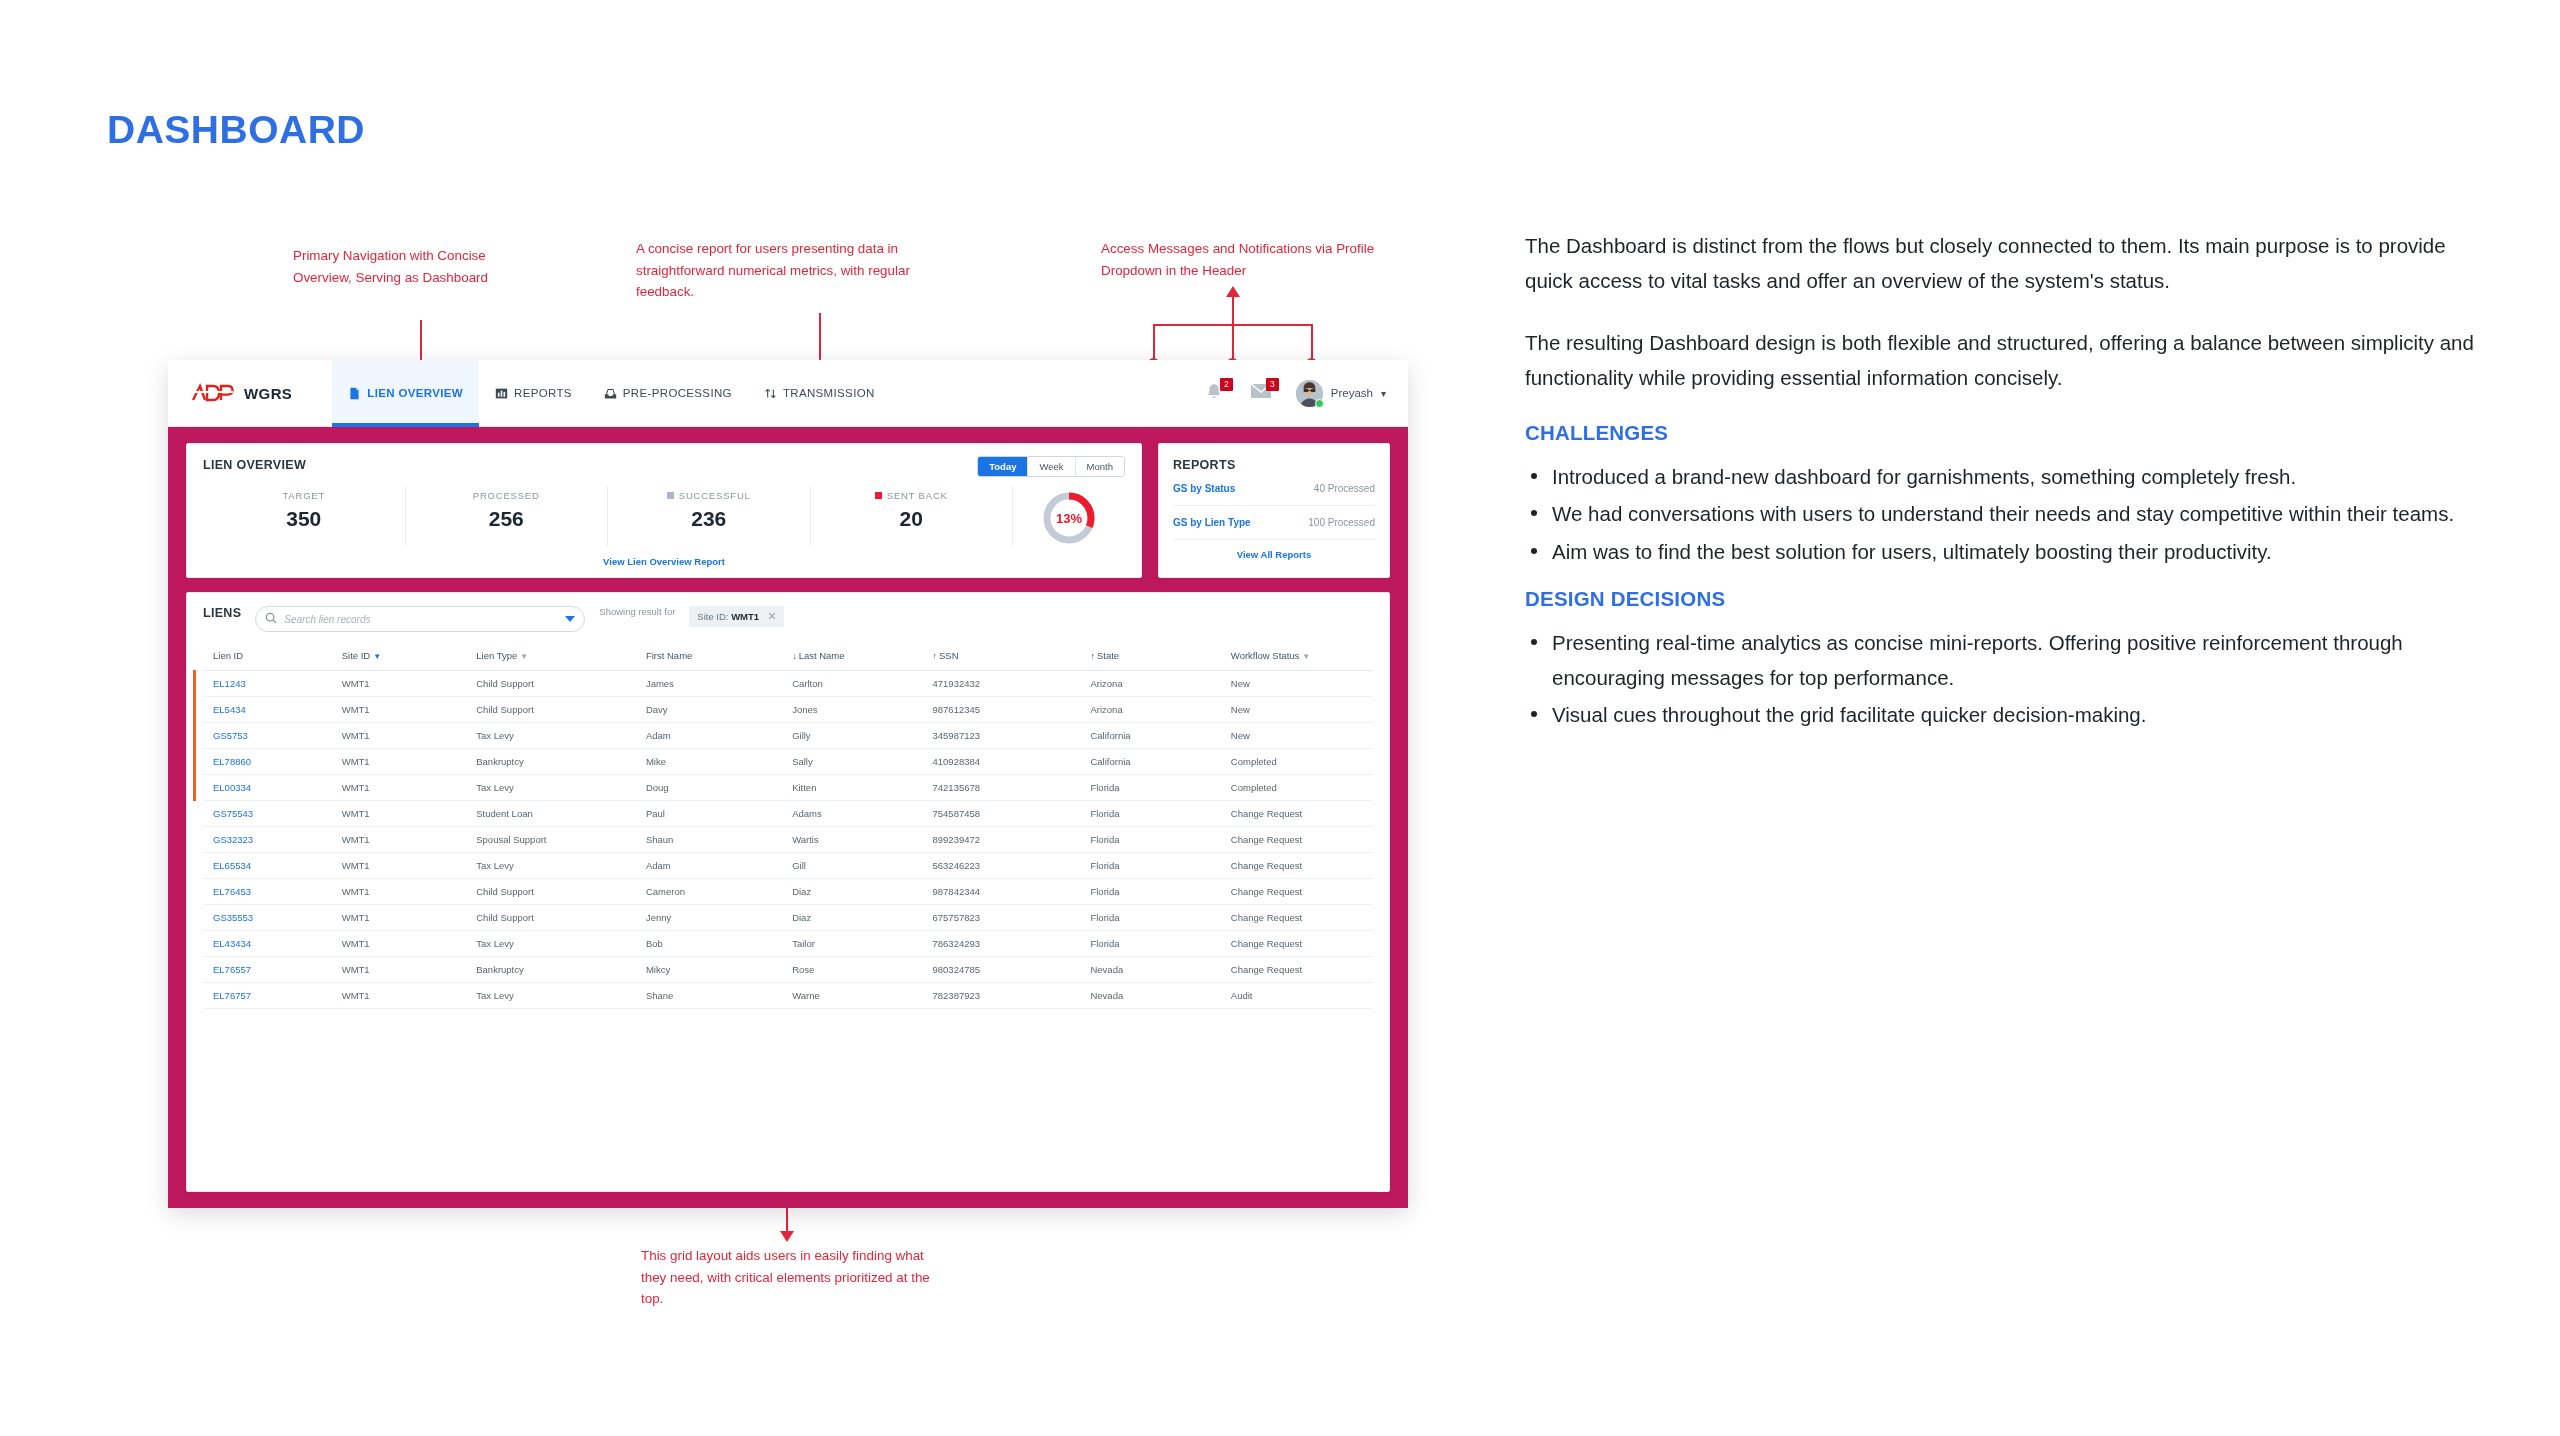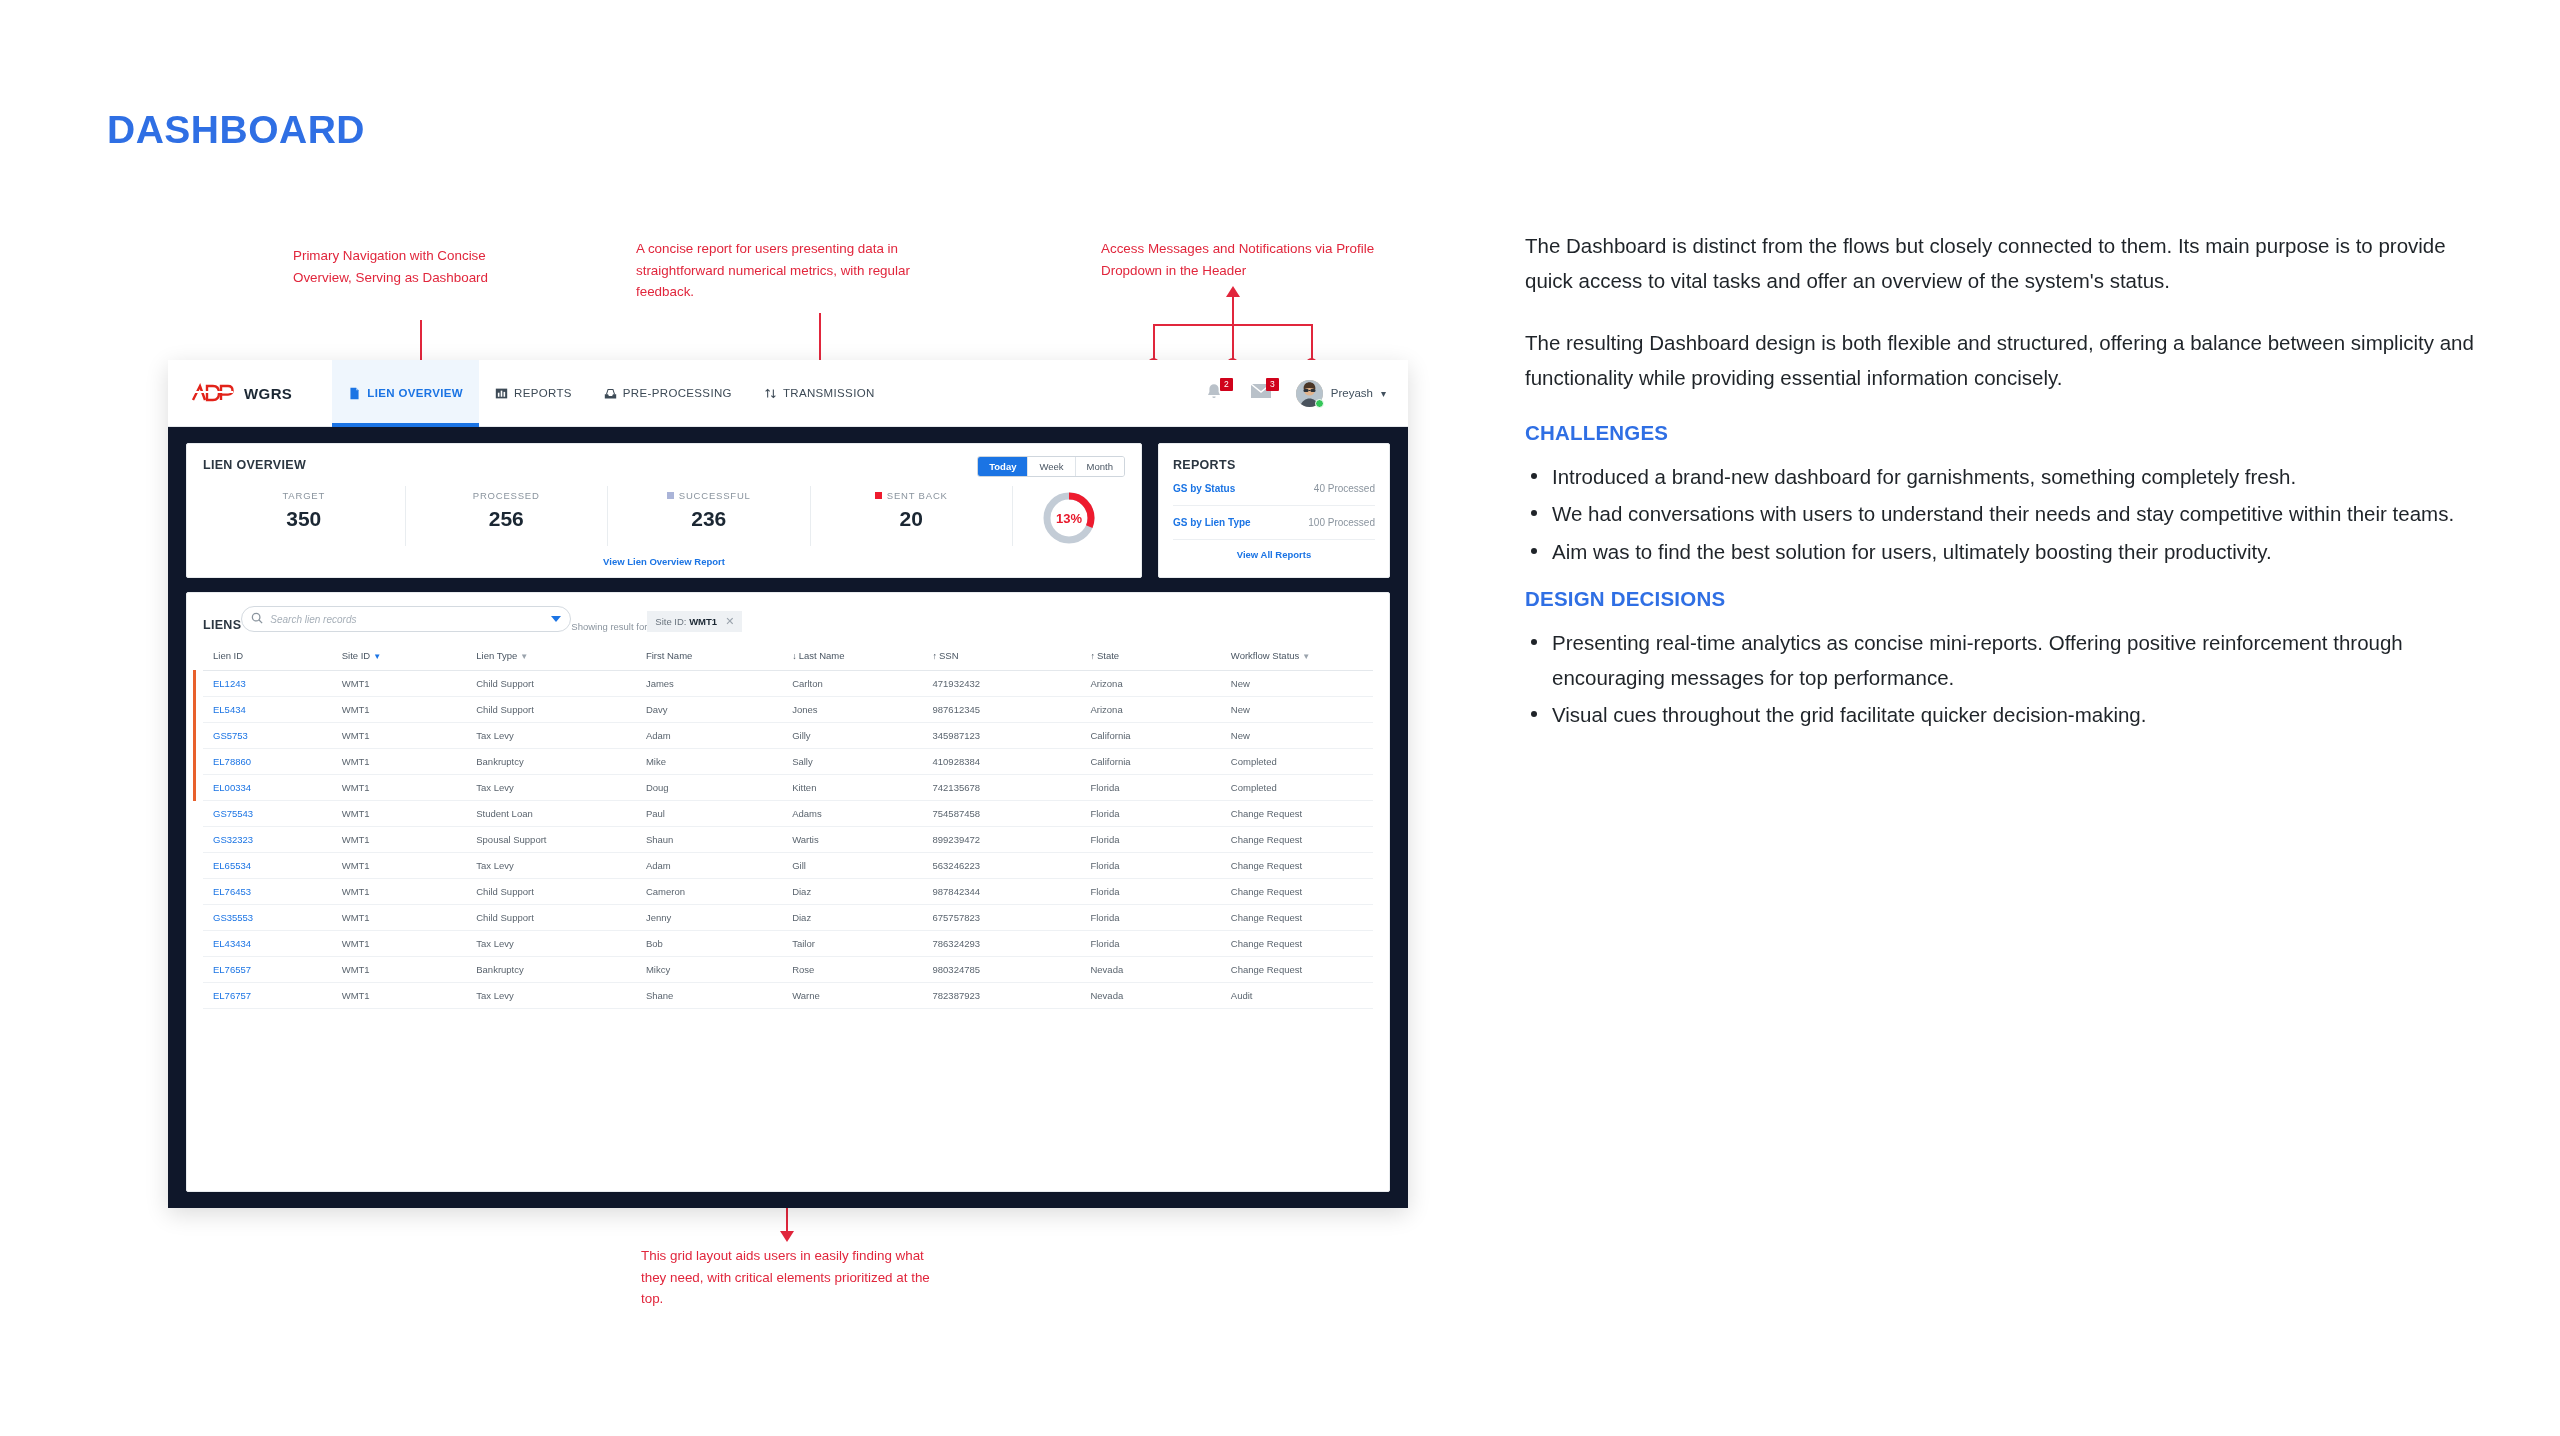--- a/index.html
+++ b/index.html
@@ -23,21 +23,21 @@
     position: absolute; left: 168px; top: 360px;
     width: 1240px; height: 848px;
   }
   .mock-shadow {
     position: absolute; inset: 0;
     box-shadow: 0 6px 22px rgba(0,0,0,.14);
     background: #eef1f4;
   }
   .app {
     position: absolute; inset: 0;
-    background: #0f172a;
+    background: #be185d;
     display: flex; flex-direction: column;
     overflow: hidden;
   }
   
   .app-header {
     height: 67px; background: #ffffff;
     display: flex; align-items: center;
     padding: 0 22px 0 20px;
     border-bottom: 1px solid #e6e9ec;
     position: relative; flex: 0 0 auto;
@@ -154,21 +154,21 @@
   .rep-row:first-of-type { margin-top: 6px; }
   .rep-name { color: #1b74e4; font-weight: 600; }
   .rep-count { color: #8a949e; }
   .rep-all {
     display: block; text-align: center; margin-top: 9px;
     font-size: 9.5px; color: #1b74e4; font-weight: 600;
   }
 
   
   .liens { flex: 1; padding: 13px 16px 0; display: flex; flex-direction: column; }
-  .liens-head { display: flex; align-items: flex-end; }
+  .liens-head { display: flex; align-items: flex-start; gap: 14px; }
   .liens-title { font-size: 12.5px; font-weight: 700; color: #2b3641; letter-spacing: .3px; }
   .search-box {
     width: 330px; height: 26px; border: 1px solid #d4dae0; border-radius: 13px;
     display: flex; align-items: center; gap: 7px; padding: 0 9px; background: #fff;
   }
   .search-box .ph { font-size: 10px; color: #a6afb8; font-style: italic; flex: 1; }
   .caret-down {
     width: 0; height: 0; border-left: 5px solid transparent; border-right: 5px solid transparent;
     border-top: 6px solid #1b74e4;
   }

